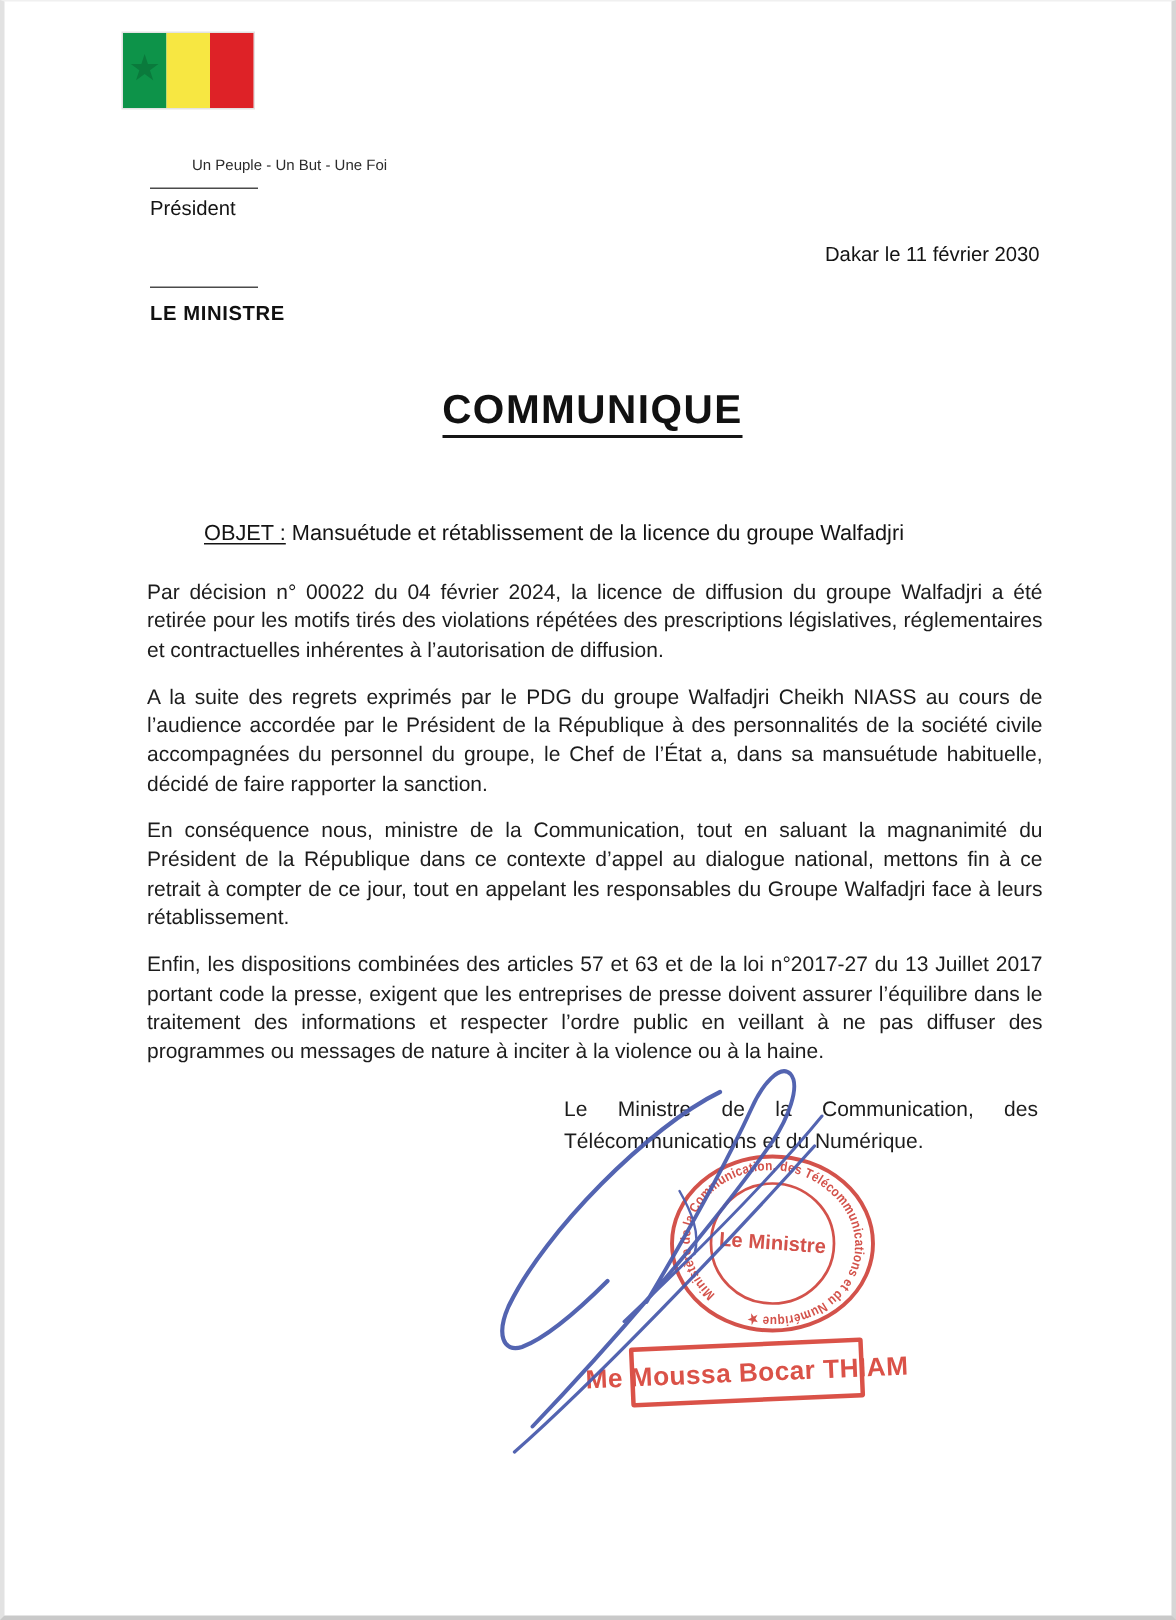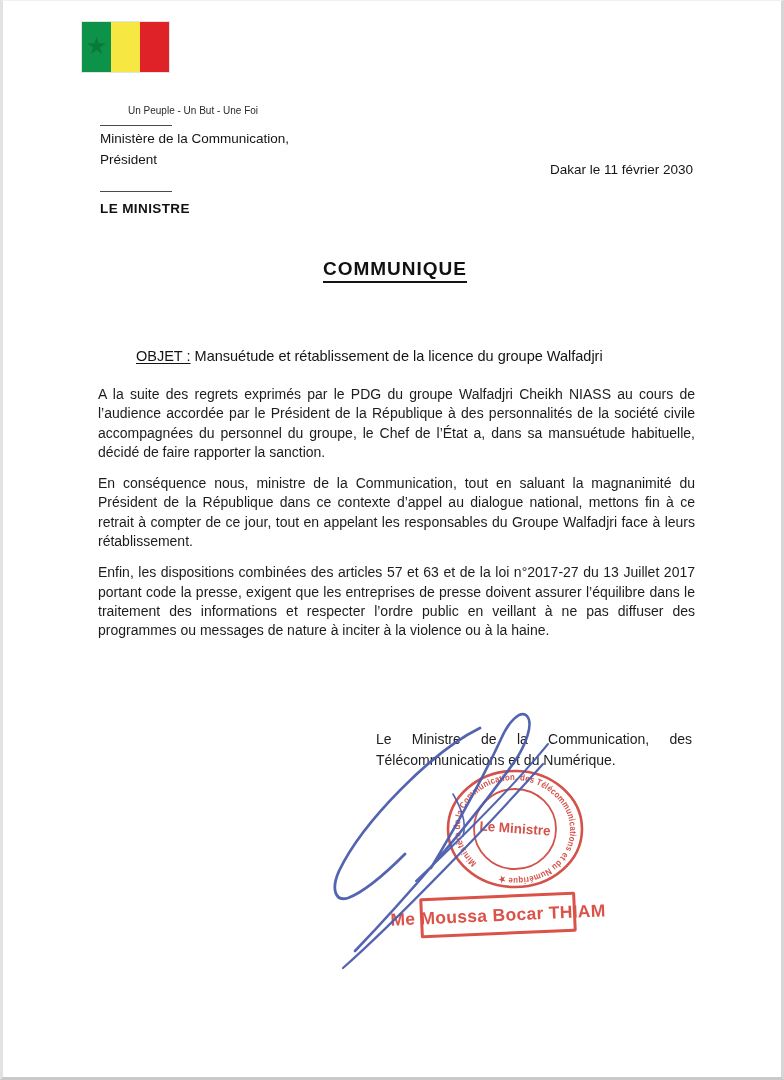--- a/index.html
+++ b/index.html
@@ -53,21 +53,21 @@
     position:absolute;left:547px;top:161px;
     font-size:13.5px;color:#141414;
   }
   
   .doc-title{
     position:absolute;left:0;top:257px;width:784px;
     text-align:center;
   }
   .doc-title span{
     display:inline-block;
-    font-size:19px;font-weight:bold;letter-spacing:1px;color:#111;
+    font-size:27px;font-weight:bold;letter-spacing:1px;color:#111;
     border-bottom:2.5px solid #151515;padding-bottom:1px;
   }
   
   .subject{
     position:absolute;left:133px;top:331px;width:600px;
     font-size:14.5px;color:#141414;margin-top:16px;
   }
   .subject .lbl{text-decoration:underline;text-underline-offset:2px;}
   
   .body-text{
@@ -109,37 +109,37 @@
     <div class="stripe" id="stripe-green" style="background: rgb(13, 147, 73);">
       <span class="star" id="flag-star" style="color: rgb(10, 122, 60);">★</span>
     </div>
     <div class="stripe" id="stripe-yellow" style="background: rgb(247, 231, 66);"></div>
     <div class="stripe" id="stripe-red" style="background: rgb(222, 34, 39);"></div>
   </div>
 
   <div class="motto">Un Peuple - Un But - Une Foi</div>
   <div class="hdr-divider divider-1"></div>
   <div class="ministry">
-    <div>Ministère de la Communication,</div>
     <div>Président</div>
   </div>
   <div class="hdr-divider divider-2"></div>
   <div class="le-ministre">LE MINISTRE</div>
   <div class="dateline">Dakar le 11 février 2030</div>
 
   <div class="doc-title">
     <span>COMMUNIQUE</span>
   </div>
 
   <div class="subject">
     <span class="lbl">OBJET :</span>
     <span>Mansuétude et rétablissement de la licence du groupe Walfadjri</span>
   </div>
 
   <div class="body-text">
+    <p>Par décision n° 00022 du 04 février 2024, la licence de diffusion du groupe Walfadjri a été retirée pour les motifs tirés des violations répétées des prescriptions législatives, réglementaires et contractuelles inhérentes à l’autorisation de diffusion.</p>
     <p>A la suite des regrets exprimés par le PDG du groupe Walfadjri Cheikh NIASS au cours de l’audience accordée par le Président de la République à des personnalités de la société civile accompagnées du personnel du groupe, le Chef de l’État a, dans sa mansuétude habituelle, décidé de faire rapporter la sanction.</p>
     <p>En conséquence nous, ministre de la Communication, tout en saluant la magnanimité du Président de la République dans ce contexte d’appel au dialogue national, mettons fin à ce retrait à compter de ce jour, tout en appelant les responsables du Groupe Walfadjri face à leurs rétablissement.</p>
     <p>Enfin, les dispositions combinées des articles 57 et 63 et de la loi n°2017-27 du 13 Juillet 2017 portant code la presse, exigent que les entreprises de presse doivent assurer l’équilibre dans le traitement des informations et respecter l’ordre public en veillant à ne pas diffuser des programmes ou messages de nature à inciter à la violence ou à la haine.</p>
   </div>
 
   <div class="closing">
     <div class="l1">Le Ministre de la Communication, des</div>
     <div class="l2">Télécommunications et du Numérique.</div>
   </div>
 

